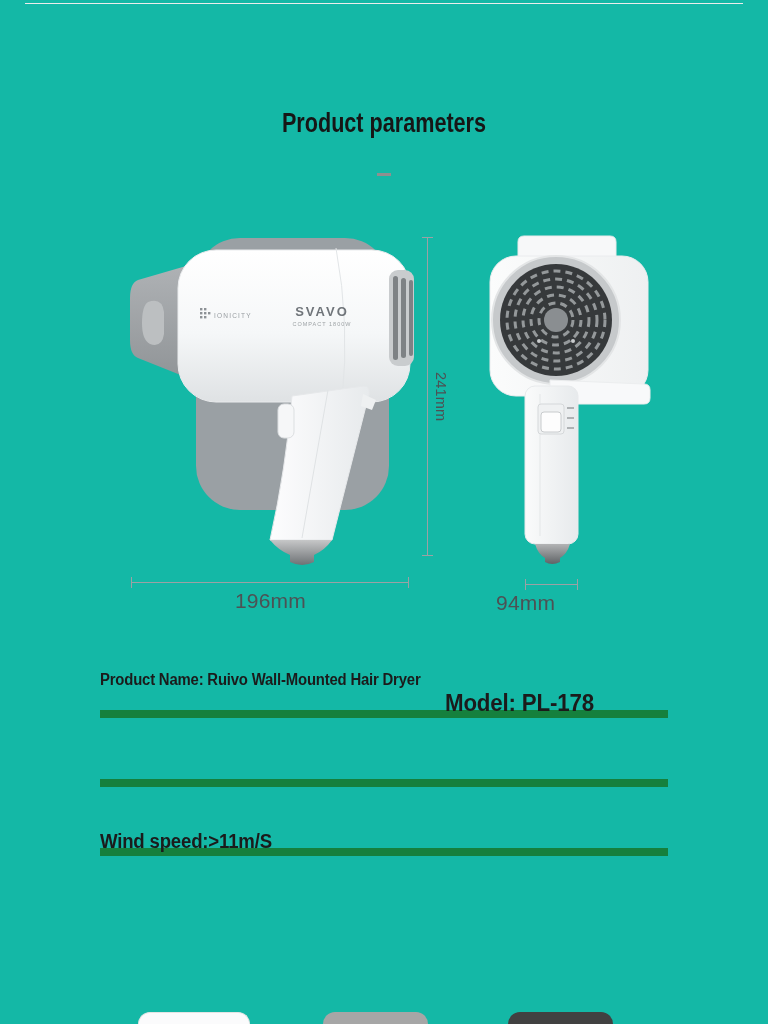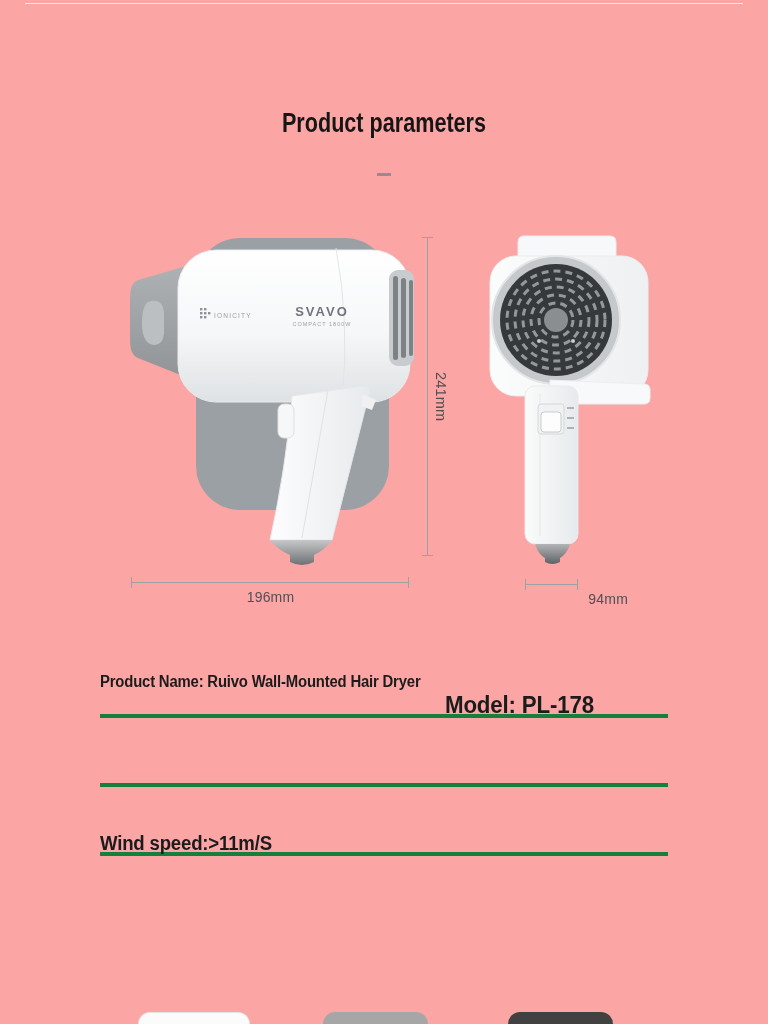--- a/index.html
+++ b/index.html
@@ -1,40 +1,40 @@
 <!DOCTYPE html>
 <html><head>
 <meta charset="utf-8">
 <style>
   * { margin:0; padding:0; box-sizing:border-box; }
   html,body { background:#ffffff; }
   body { font-family:"Liberation Sans", sans-serif; }
-  .page { position:relative; width:768px; height:1024px; background:#fca5a5; overflow:hidden; margin:0 auto;text-decoration:underline; }
+  .page { position:relative; width:768px; height:1024px; background:#14b8a6; overflow:hidden; margin:0 auto;text-decoration:underline; }
 
   .top-hairline { position:absolute; left:25px; right:25px; top:3px; height:1px; background:#ececec; }
 
   .page-title { position:absolute; top:108px; left:0; width:768px; text-align:center;
     font-size:27px; font-weight:700; color:#161616; letter-spacing:0px;
     transform:scaleX(0.8); }
   .title-dash { position:absolute; left:377px; top:173px; width:14px; height:3px; background:#8f8f8f; }
 
   svg.figure { position:absolute; overflow:visible; }
   #fig-side  { left:100px; top:228px; width:330px; height:345px; }
   #fig-front { left:480px; top:228px; width:200px; height:345px; }
 
   .dim-line { position:absolute; background:#9ca1a4; }
   .dim-cap  { position:absolute; background:#9ca1a4; }
-  .dim-label { position:absolute; color:#4d5154; font-size:14px; letter-spacing:0.2px; }
+  .dim-label { position:absolute; color:#4d5154; font-size:21px; letter-spacing:0.2px; }
   #dim-h-label { left:429px; top:238px; height:318px; width:20px;
     writing-mode:vertical-rl; text-align:center; font-size:14.5px; }
   #dim-w1-label { left:132px; top:589px; width:277px; text-align:center; }
-  #dim-w2-label { left:516px; top:591px; width:112px; text-align:right; }
+  #dim-w2-label { left:496px; top:591px; width:112px; text-align:left; }
 
   .specs { position:absolute; left:100px; top:649px; width:568px; }
-  .spec-row { display:flex; align-items:center; height:69px; border-bottom:4px solid #15803d; }
+  .spec-row { display:flex; align-items:center; height:69px; border-bottom:8px solid #15803d; }
   .cell-left  { width:345px; flex:0 0 345px; }
   .cell-right { flex:1;margin-top:47px; }
   .ci { display:inline-block; transform:scaleX(0.93); transform-origin:left center;
         white-space:nowrap; letter-spacing:-0.2px; color:#1b1b1b; }
   .r1 .cell-left  .ci { font-size:16px; font-weight:700; }
   .r1 .cell-right .ci { font-size:24px; font-weight:700; }
   .r2 .cell-left  .ci { font-size:22px; font-weight:700; margin-left:12px; }
   .r2 .cell-right .ci { font-size:15px; font-weight:700; }
   .r3 .cell-left  .ci { font-size:11px; font-weight:600; transform:scaleX(0.86); }
   .r3 .cell-right .ci { font-size:14px; font-weight:600; }

